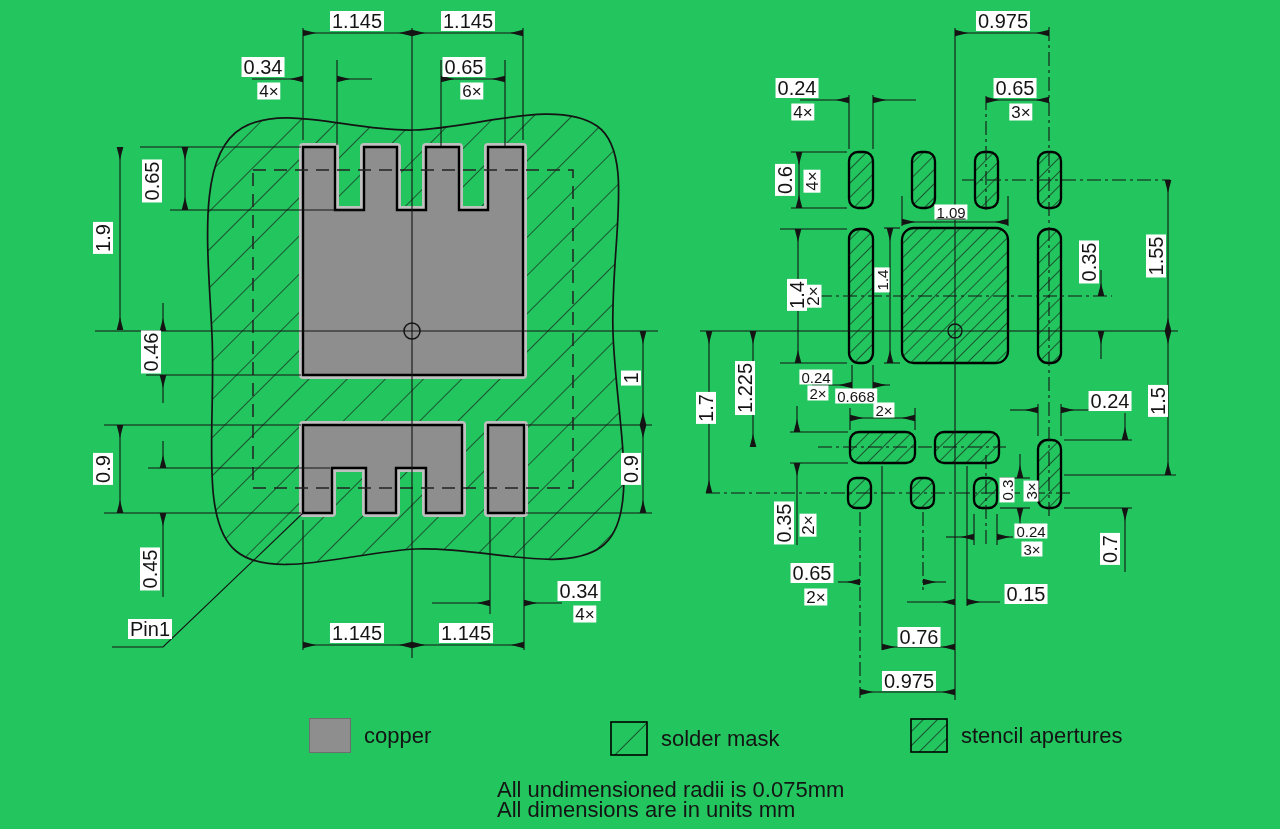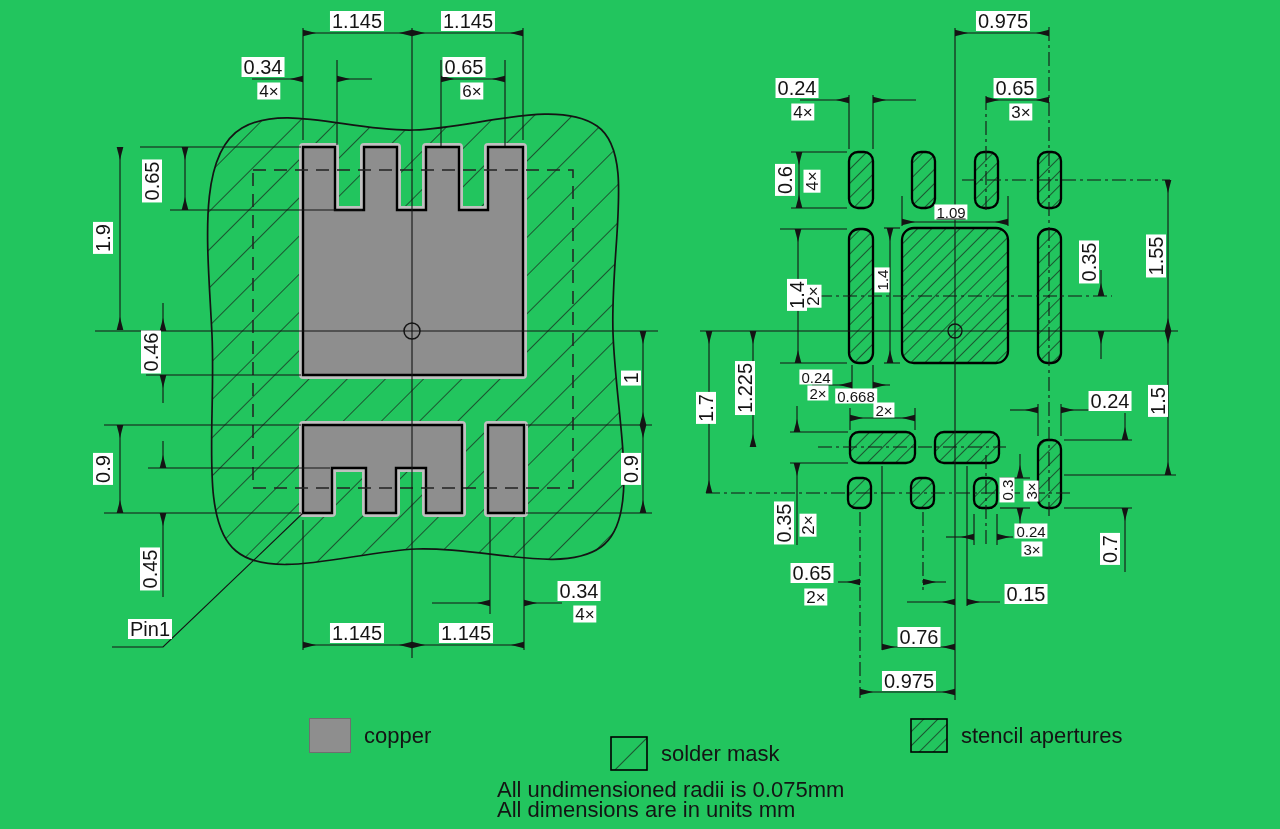--- a/index.html
+++ b/index.html
@@ -260,21 +260,21 @@
       <span class="lbl s17" style="left: 816px; top: 597px;">2×</span>
       <span class="lbl s20" style="left: 1026px; top: 594px;">0.15</span>
       <span class="lbl s20" style="left: 919px; top: 637px;">0.76</span>
       <span class="lbl s20" style="left: 909px; top: 681px;">0.975</span>
     </div>
 
 <div class="legend-item" style="left:294px;top:718px">
   <div class="sw-copper"></div>
   <span class="txt">copper</span>
 </div>
-<div class="legend-item" style="left:595px;top:736px">
+<div class="legend-item" style="left:595px;top:721px">
   <svg width="38" height="35">
     <rect x="1" y="1" width="36" height="33" fill="url(#hb)" stroke="#000" stroke-width="1.6"></rect>
   </svg>
   <span class="txt">solder mask</span>
 </div>
 <div class="legend-item" style="left:895px;top:718px">
   <svg width="38" height="35">
     <rect x="1" y="1" width="36" height="33" fill="url(#hs)" stroke="#000" stroke-width="1.6"></rect>
   </svg>
   <span class="txt">stencil apertures</span>

